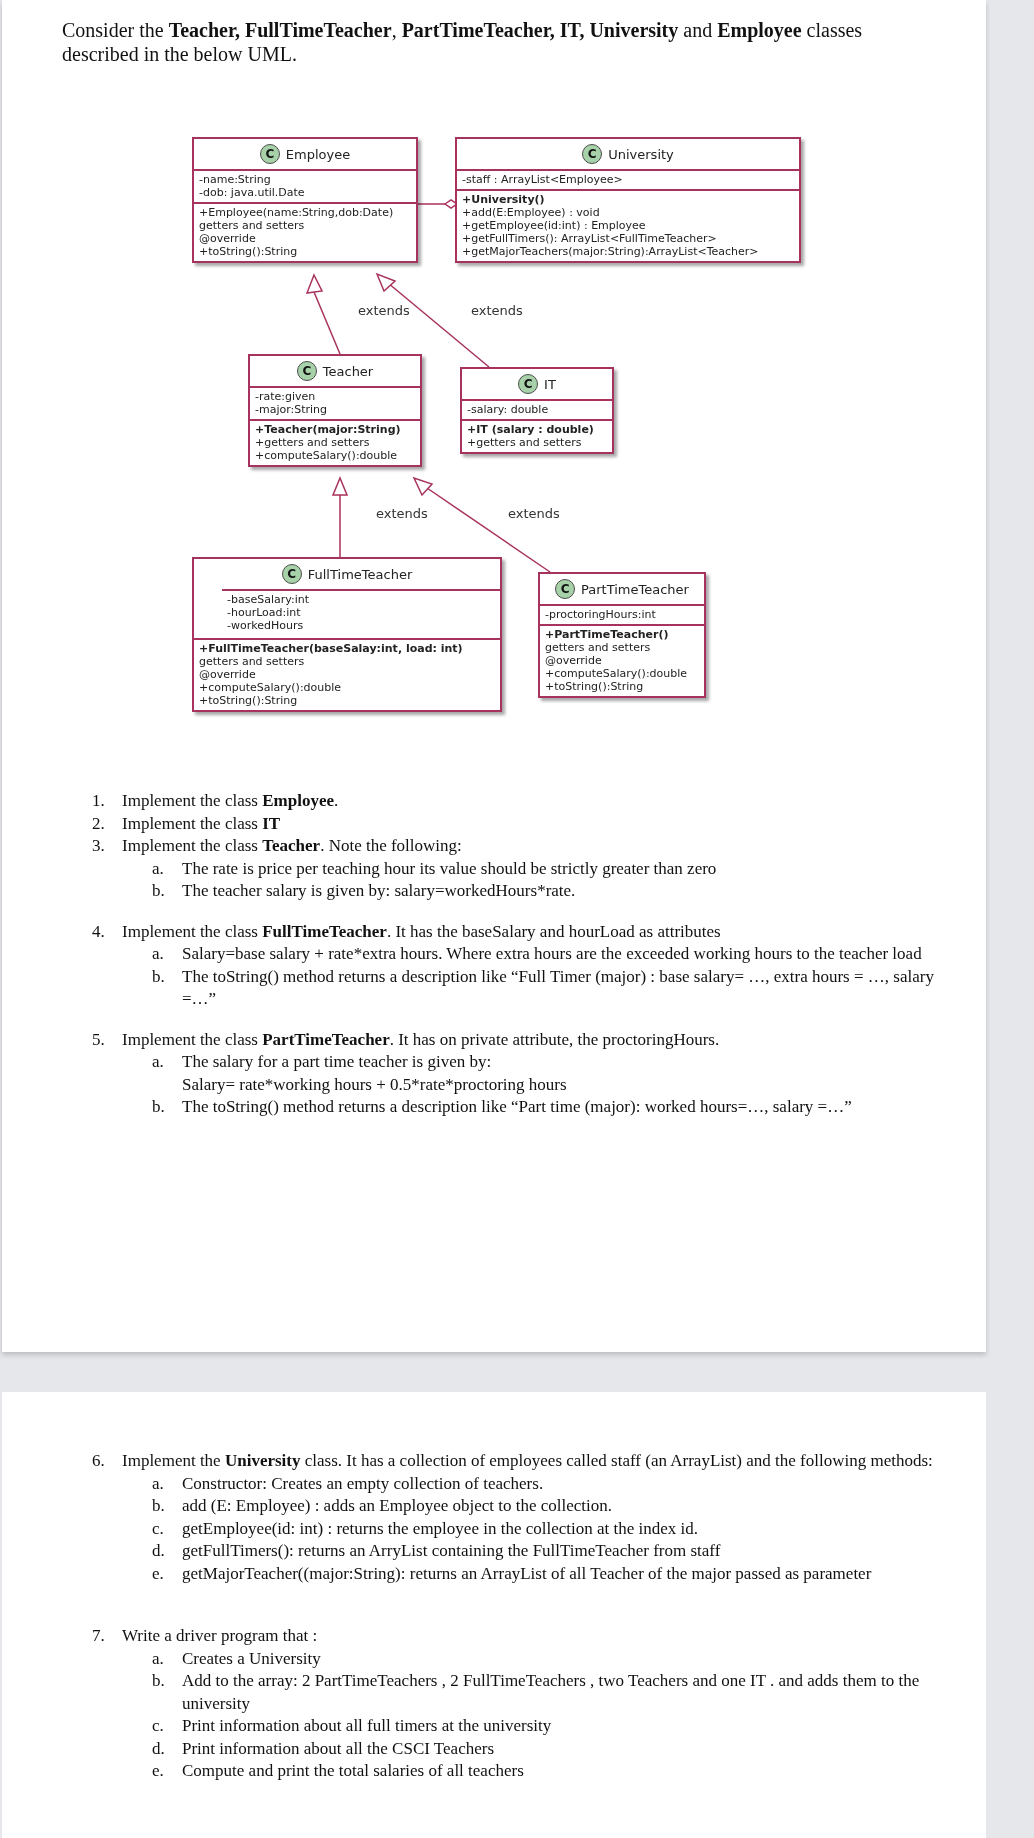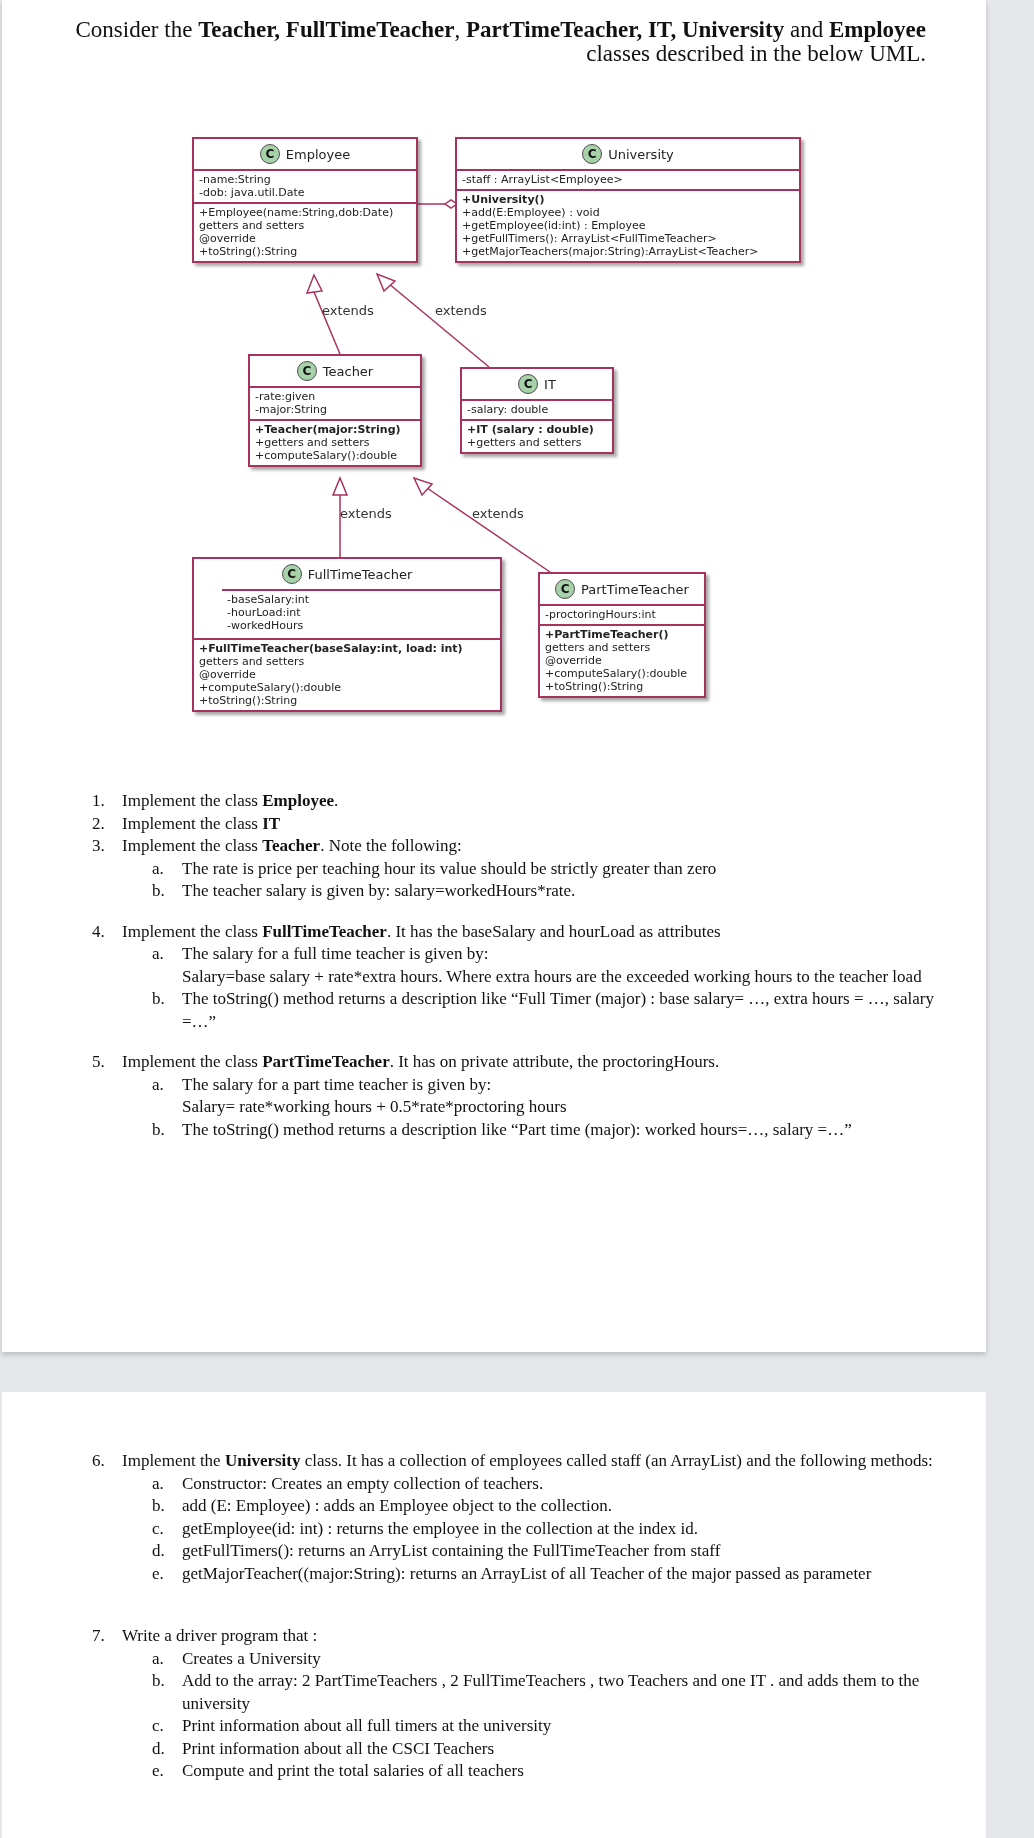--- a/index.html
+++ b/index.html
@@ -7,22 +7,22 @@
     width:1034px; height:1838px; position:relative; overflow:hidden;
     background:#e6e7eb;
     font-family:"Liberation Serif", serif; color:#111;
   }
   .page {
     position:absolute; left:2px; width:984px; background:#ffffff;
   }
   .page1 { top:0; height:1352px; box-shadow:0 3px 5px rgba(0,0,0,0.18); }
   .page2 { top:1392px; height:446px; }
   .intro {
-    position:absolute; left:44px; top:18px; width:880px;
-    font-size:23px; line-height:24px;text-align:right;
+    position:absolute; left:60px; top:18px; width:880px;
+    font-size:20px; line-height:24px;
   }
   .intro b { font-weight:bold; }
 
   
   .uml { position:absolute; left:0; top:0; width:984px; height:760px; }
   .uml svg { position:absolute; left:0; top:0; }
   .cls {
     position:absolute; background:#fff; border:2px solid #a8325e;
     box-shadow:3px 3px 3px rgba(0,0,0,0.35);
     font-family:"DejaVu Sans", sans-serif; font-size:11px; color:#222;
@@ -32,21 +32,21 @@
     height:30px; font-size:13px; gap:6px;
   }
   .cls .c-badge {
     width:20px; height:20px; border-radius:50%; background:#a7d1a9;
     border:1px solid #4d4d4d; display:flex; align-items:center; justify-content:center;
     font-weight:bold; font-size:12px; color:#111; box-sizing:border-box;
   }
   .cls .sec { border-top:2px solid #a8325e; padding:2px 16px 3px 5px; line-height:13px; }
   .cls .line { white-space:nowrap; }
   .cls .bold { font-weight:bold; }
-  .lbl { position:absolute; font-family:"DejaVu Sans", sans-serif; font-size:13px; color:#333; }
+  .lbl { position:absolute; font-family:"DejaVu Sans", sans-serif; font-size:13px; color:#333;padding-left:36px; }
 
   
   .list { position:absolute; left:90px; width:850px; font-size:17px; line-height:22.5px; }
   .item { position:relative; padding-left:30px; }
   .item .num { position:absolute; left:0; top:0; }
   .sub { position:relative; padding-left:90px; }
   .sub .let { position:absolute; left:60px; top:0; }
   .block { margin-bottom:18px; }
 </style>
 </head>
@@ -196,21 +196,20 @@
       </div>
       <div class="sub"><span class="let">a.</span><span>The rate is price per teaching hour its value should be strictly greater than zero</span></div>
       <div class="sub"><span class="let">b.</span><span>The teacher salary is given by: salary=workedHours*rate.</span></div>
     </div>
     <div class="block">
       <div class="item">
         <span class="num">4.</span><span>Implement the class </span><b>FullTimeTeacher</b><span>. It has the baseSalary and hourLoad as attributes</span>
       </div>
       <div class="sub">
           <span class="let">a.</span>
-          <div>The salary for a full time teacher is given by:</div>
           <div>Salary=base salary +  rate*extra hours. Where extra hours are the exceeded working hours to the teacher load</div>
         </div>
       <div class="sub"><span class="let">b.</span><span>The toString() method returns a description like “Full Timer (major) : base salary= …, extra hours = …, salary =…”</span></div>
     </div>
     <div class="block">
       <div class="item">
         <span class="num">5.</span><span>Implement the class </span><b>PartTimeTeacher</b><span>. It has on private attribute, the proctoringHours.</span>
       </div>
       <div class="sub">
           <span class="let">a.</span>

